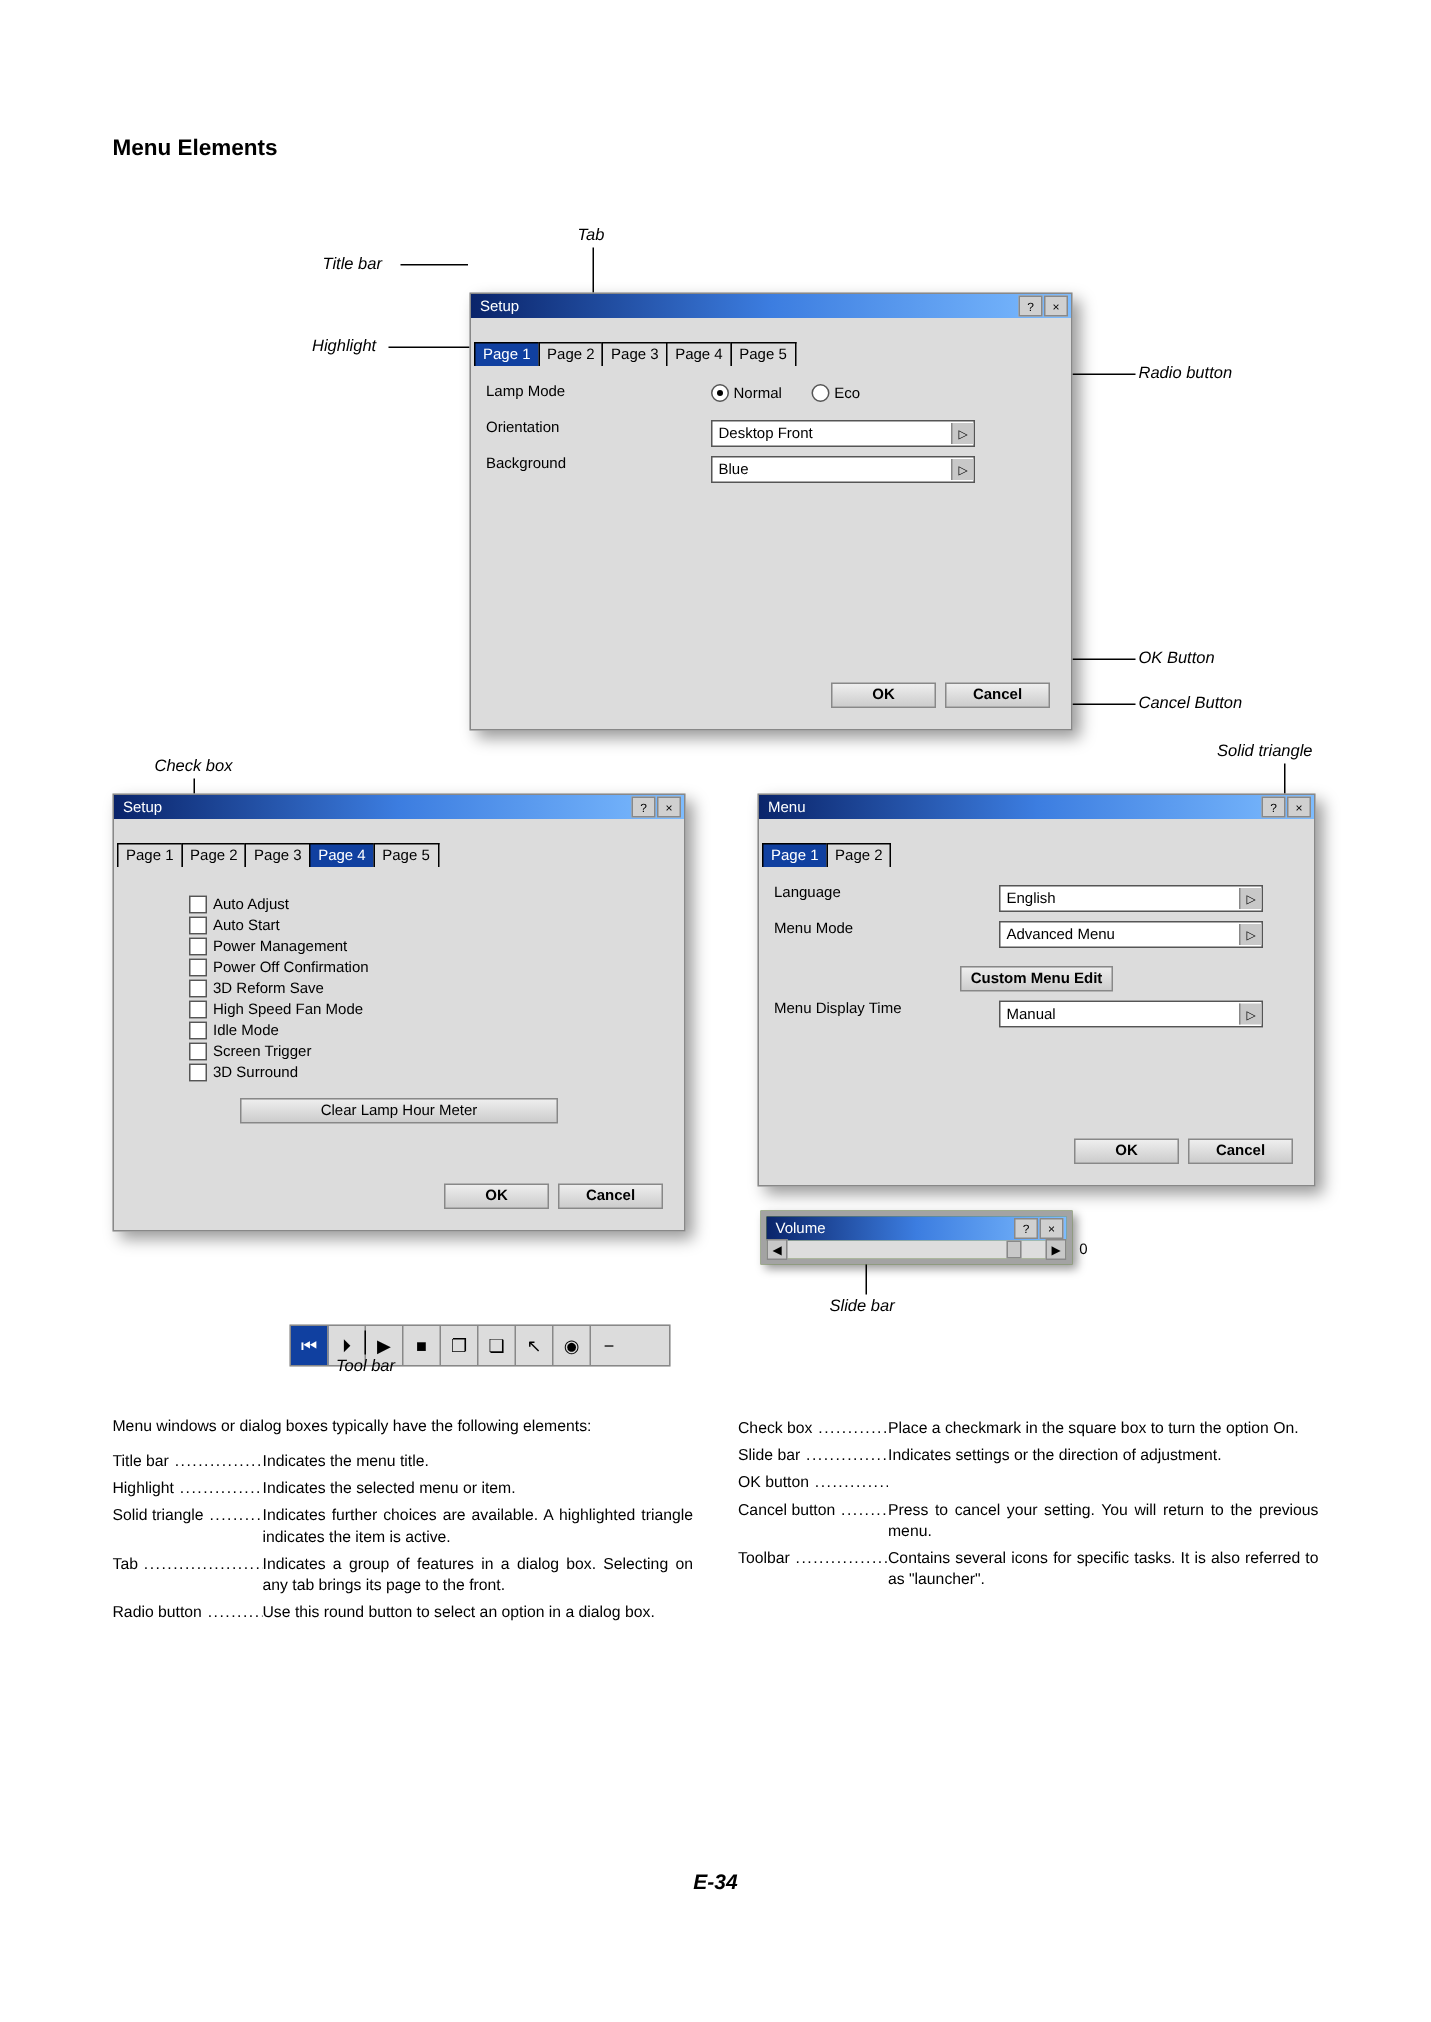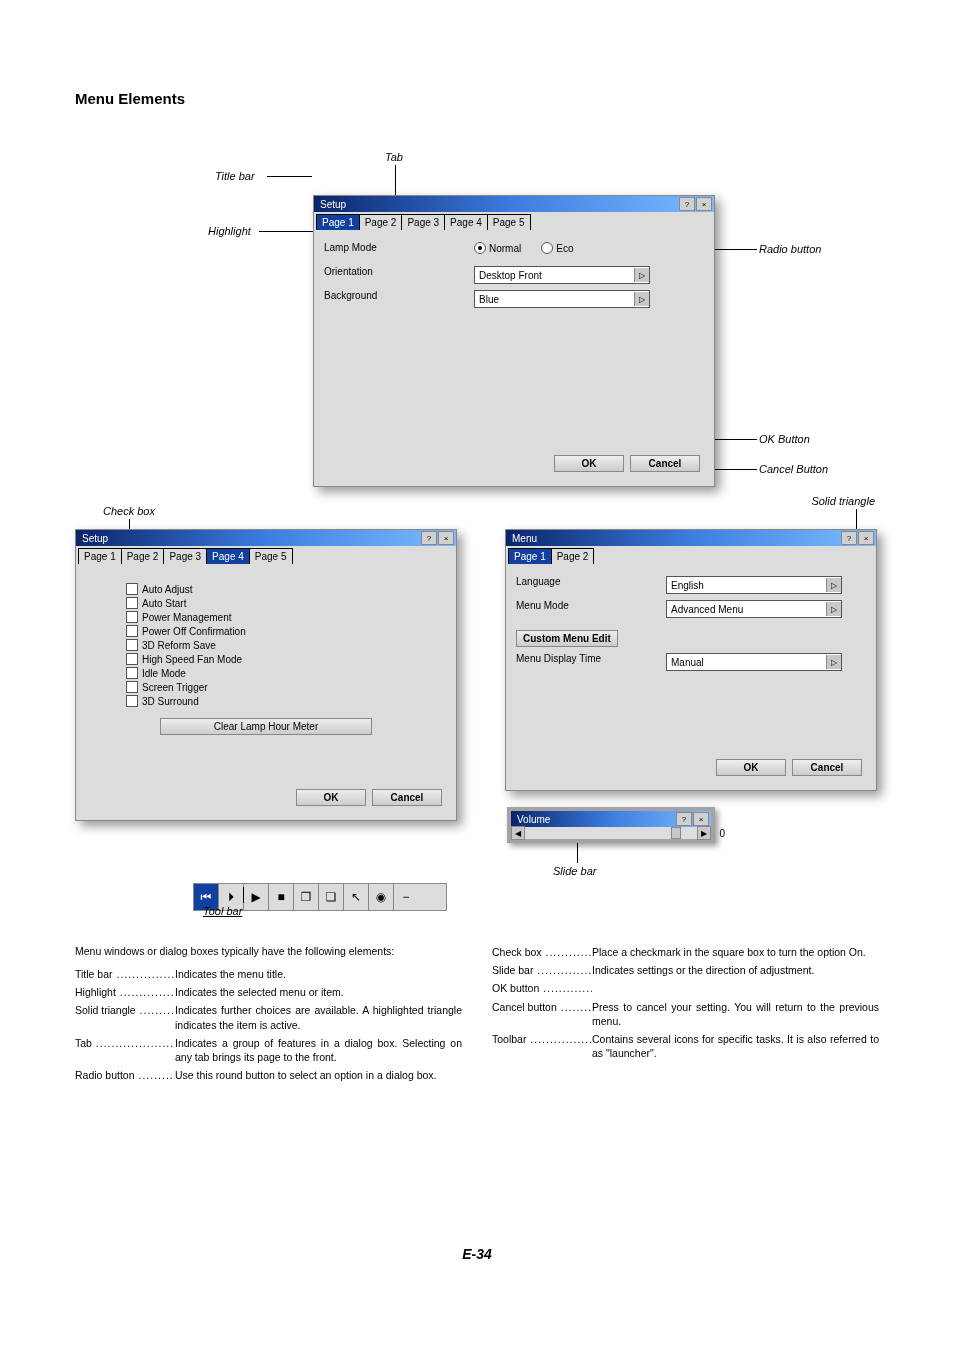--- a/index.html
+++ b/index.html
@@ -64,21 +64,21 @@
     border: 1px solid #888;
     font-size: 8px;
     display: flex;
     align-items: center;
     justify-content: center;
     color: #000;
   }
   .tab-row {
     display: flex;
     background: #dcdcdc;
-    padding: 2px 2px 0 2px;
+    padding: 16px 2px 0 2px;
     gap: 0;
     position: relative;
   }
   .tab {
     font-size: 10px;
     padding: 2px 5px;
     border: 1px solid #000;
     border-bottom: none;
     background: #dcdcdc;
     margin-right: -1px;
@@ -465,21 +465,21 @@
               <span class="arrow">▷</span>
             </div>
         </div>
         <div class="form-row">
           <span class="form-label">Menu Mode</span>
           <div class="dropdown">
               <span>Advanced Menu</span>
               <span class="arrow">▷</span>
             </div>
         </div>
-        <div style="display:flex; justify-content:flex-start; margin:6px 0;">
+        <div style="display:flex; justify-content:center; margin:6px 0;">
           <div class="btn" style="padding:2px 6px;">Custom Menu Edit</div>
         </div>
         <div class="form-row">
           <span class="form-label">Menu Display Time</span>
           <div class="dropdown">
               <span>Manual</span>
               <span class="arrow">▷</span>
             </div>
         </div>
       </div>
@@ -512,21 +512,21 @@
       <div class="tbitem active">⏮</div>
       <div class="tbitem">⏵</div>
       <div class="tbitem">▶</div>
       <div class="tbitem">■</div>
       <div class="tbitem">❐</div>
       <div class="tbitem">❏</div>
       <div class="tbitem">↖</div>
       <div class="tbitem">◉</div>
       <div class="tbitem" style="border-right:none;">−</div>
     </div>
-    <span class="callout" style="left:128px; top:400px;text-decoration:underline;">Tool bar</span>
+    <span class="callout" style="left:149px; top:400px;">Tool bar</span>
     <div class="leader" style="left:168px; top:382px; width:1px; height:16px;"></div>
   </div>
 
   <div class="desc-row">
     <div class="desc-col">
       <div class="lead-in">Menu windows or dialog boxes typically have the following elements:</div>
       <div id="defs-left">
           <div class="def">
             <div class="term"><span class="term-text">Title bar</span><span class="dots"></span></div>
             <div class="val">Indicates the menu title.</div>

